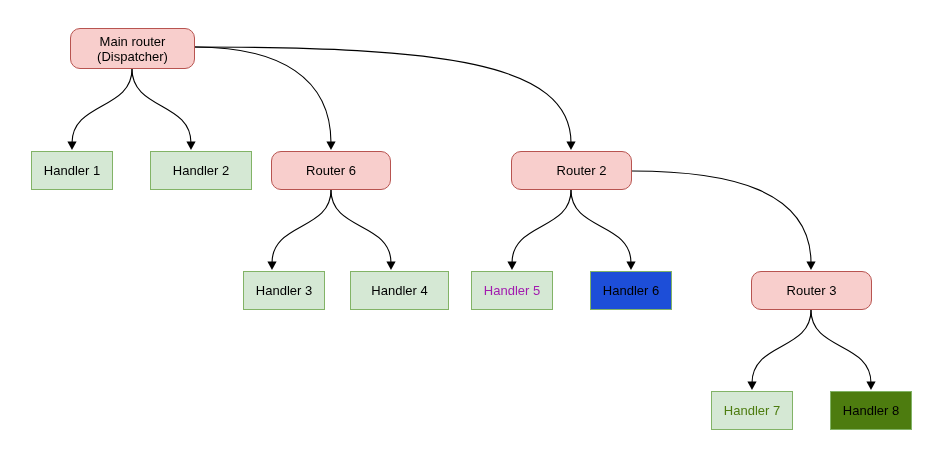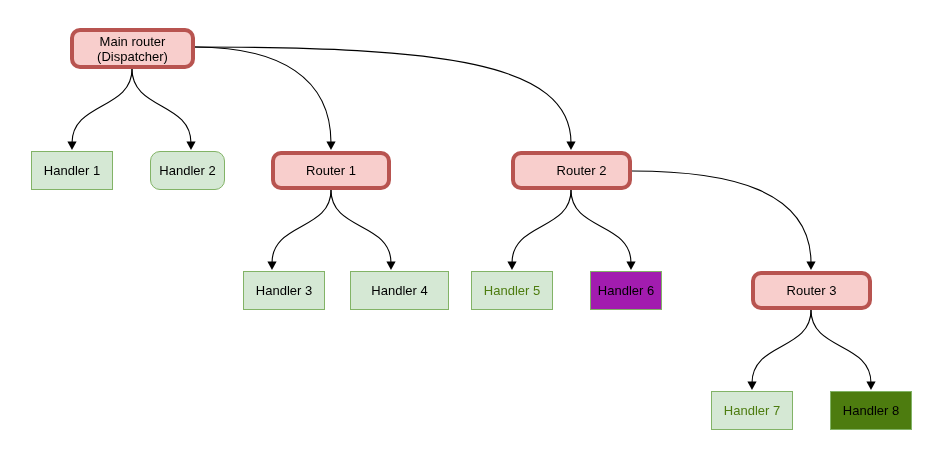--- a/index.html
+++ b/index.html
@@ -32,21 +32,21 @@
     justify-content: center;
     text-align: center;
     font-size: 13px;
     line-height: 15px;
     color: #000000;
     white-space: pre-line;
     z-index: 2;
   }
   .node-router {
     background: #f8cecc;
-    border: 4px solid #0f172a;
+    border: 1px solid #0f172a;
     border-radius: 10px;
   }
   .node-handler {
     background: #d5e8d4;
     border: 1px solid #82b366;
     border-radius: 0px;
   }
   .node-label {
     display: block;
     white-space: pre-line;
@@ -92,25 +92,25 @@
         <polygon points="806.4,261.5 815.6,261.5 811,270" class="arrow-head" fill="#000000"></polygon>
         <polygon points="747.4,381.5 756.6,381.5 752,390" class="arrow-head" fill="#000000"></polygon>
         <polygon points="866.4,381.5 875.6,381.5 871,390" class="arrow-head" fill="#000000"></polygon>
       </g>
   </svg>
 
   <div id="nodes-layer">
       <div class="node node-router" style="left: 70px; top: 28px; width: 125px; height: 41px; background: rgb(248, 206, 204); border-color: rgb(184, 84, 80);"><span class="node-label" style="color: rgb(0, 0, 0);">Main router
 (Dispatcher)</span></div>
       <div class="node node-handler" style="left: 31px; top: 151px; width: 82px; height: 39px; background: rgb(213, 232, 212); border-color: rgb(130, 179, 102);"><span class="node-label" style="color: rgb(0, 0, 0);">Handler 1</span></div>
-      <div class="node node-handler" style="left: 150px; top: 151px; width: 75px; height: 39px; background: rgb(213, 232, 212); border-color: rgb(130, 179, 102); border-radius: 10px;"><span class="node-label" style="color: rgb(0, 0, 0);">Handler 2</span></div>
-      <div class="node node-router" style="left: 271px; top: 151px; width: 120px; height: 39px; background: rgb(248, 206, 204); border-color: rgb(184, 84, 80);"><span class="node-label" style="color: rgb(0, 0, 0);">Router 1</span></div>
+      <div class="node node-handler" style="left: 150px; top: 151px; width: 102px; height: 39px; background: rgb(213, 232, 212); border-color: rgb(130, 179, 102);"><span class="node-label" style="color: rgb(0, 0, 0);">Handler 2</span></div>
+      <div class="node node-router" style="left: 271px; top: 151px; width: 120px; height: 39px; background: rgb(248, 206, 204); border-color: rgb(184, 84, 80);"><span class="node-label" style="color: rgb(0, 0, 0);">Router 6</span></div>
       <div class="node node-router" style="left: 511px; top: 151px; width: 121px; height: 39px; background: rgb(248, 206, 204); border-color: rgb(184, 84, 80); padding-left: 20px;"><span class="node-label" style="color: rgb(0, 0, 0);">Router 2</span></div>
       <div class="node node-handler" style="left: 243px; top: 271px; width: 82px; height: 39px; background: rgb(213, 232, 212); border-color: rgb(130, 179, 102);"><span class="node-label" style="color: rgb(0, 0, 0);">Handler 3</span></div>
       <div class="node node-handler" style="left: 350px; top: 271px; width: 99px; height: 39px; background: rgb(213, 232, 212); border-color: rgb(130, 179, 102);"><span class="node-label" style="color: rgb(0, 0, 0);">Handler 4</span></div>
-      <div class="node node-handler" style="left: 471px; top: 271px; width: 82px; height: 39px; background: rgb(213, 232, 212); border-color: rgb(130, 179, 102);"><span class="node-label" style="color: #4d7c0f;">Handler 5</span></div>
-      <div class="node node-handler" style="left: 590px; top: 271px; width: 72px; height: 39px; background: #a21caf; border-color: rgb(130, 179, 102);"><span class="node-label" style="color: rgb(0, 0, 0);">Handler 6</span></div>
+      <div class="node node-handler" style="left: 471px; top: 271px; width: 82px; height: 39px; background: rgb(213, 232, 212); border-color: rgb(130, 179, 102);"><span class="node-label" style="color: #a21caf;">Handler 5</span></div>
+      <div class="node node-handler" style="left: 590px; top: 271px; width: 82px; height: 39px; background: #1d4ed8; border-color: rgb(130, 179, 102);"><span class="node-label" style="color: rgb(0, 0, 0);">Handler 6</span></div>
       <div class="node node-router" style="left: 751px; top: 271px; width: 121px; height: 39px; background: rgb(248, 206, 204); border-color: rgb(184, 84, 80);"><span class="node-label" style="color: rgb(0, 0, 0);">Router 3</span></div>
       <div class="node node-handler" style="left: 711px; top: 391px; width: 82px; height: 39px; background: rgb(213, 232, 212); border-color: rgb(130, 179, 102);"><span class="node-label" style="color: #4d7c0f;">Handler 7</span></div>
       <div class="node node-handler" style="left: 830px; top: 391px; width: 82px; height: 39px; background: #4d7c0f; border-color: rgb(130, 179, 102);"><span class="node-label" style="color: rgb(0, 0, 0);">Handler 8</span></div>
     </div>
 
 </div>
 
 </body></html>

